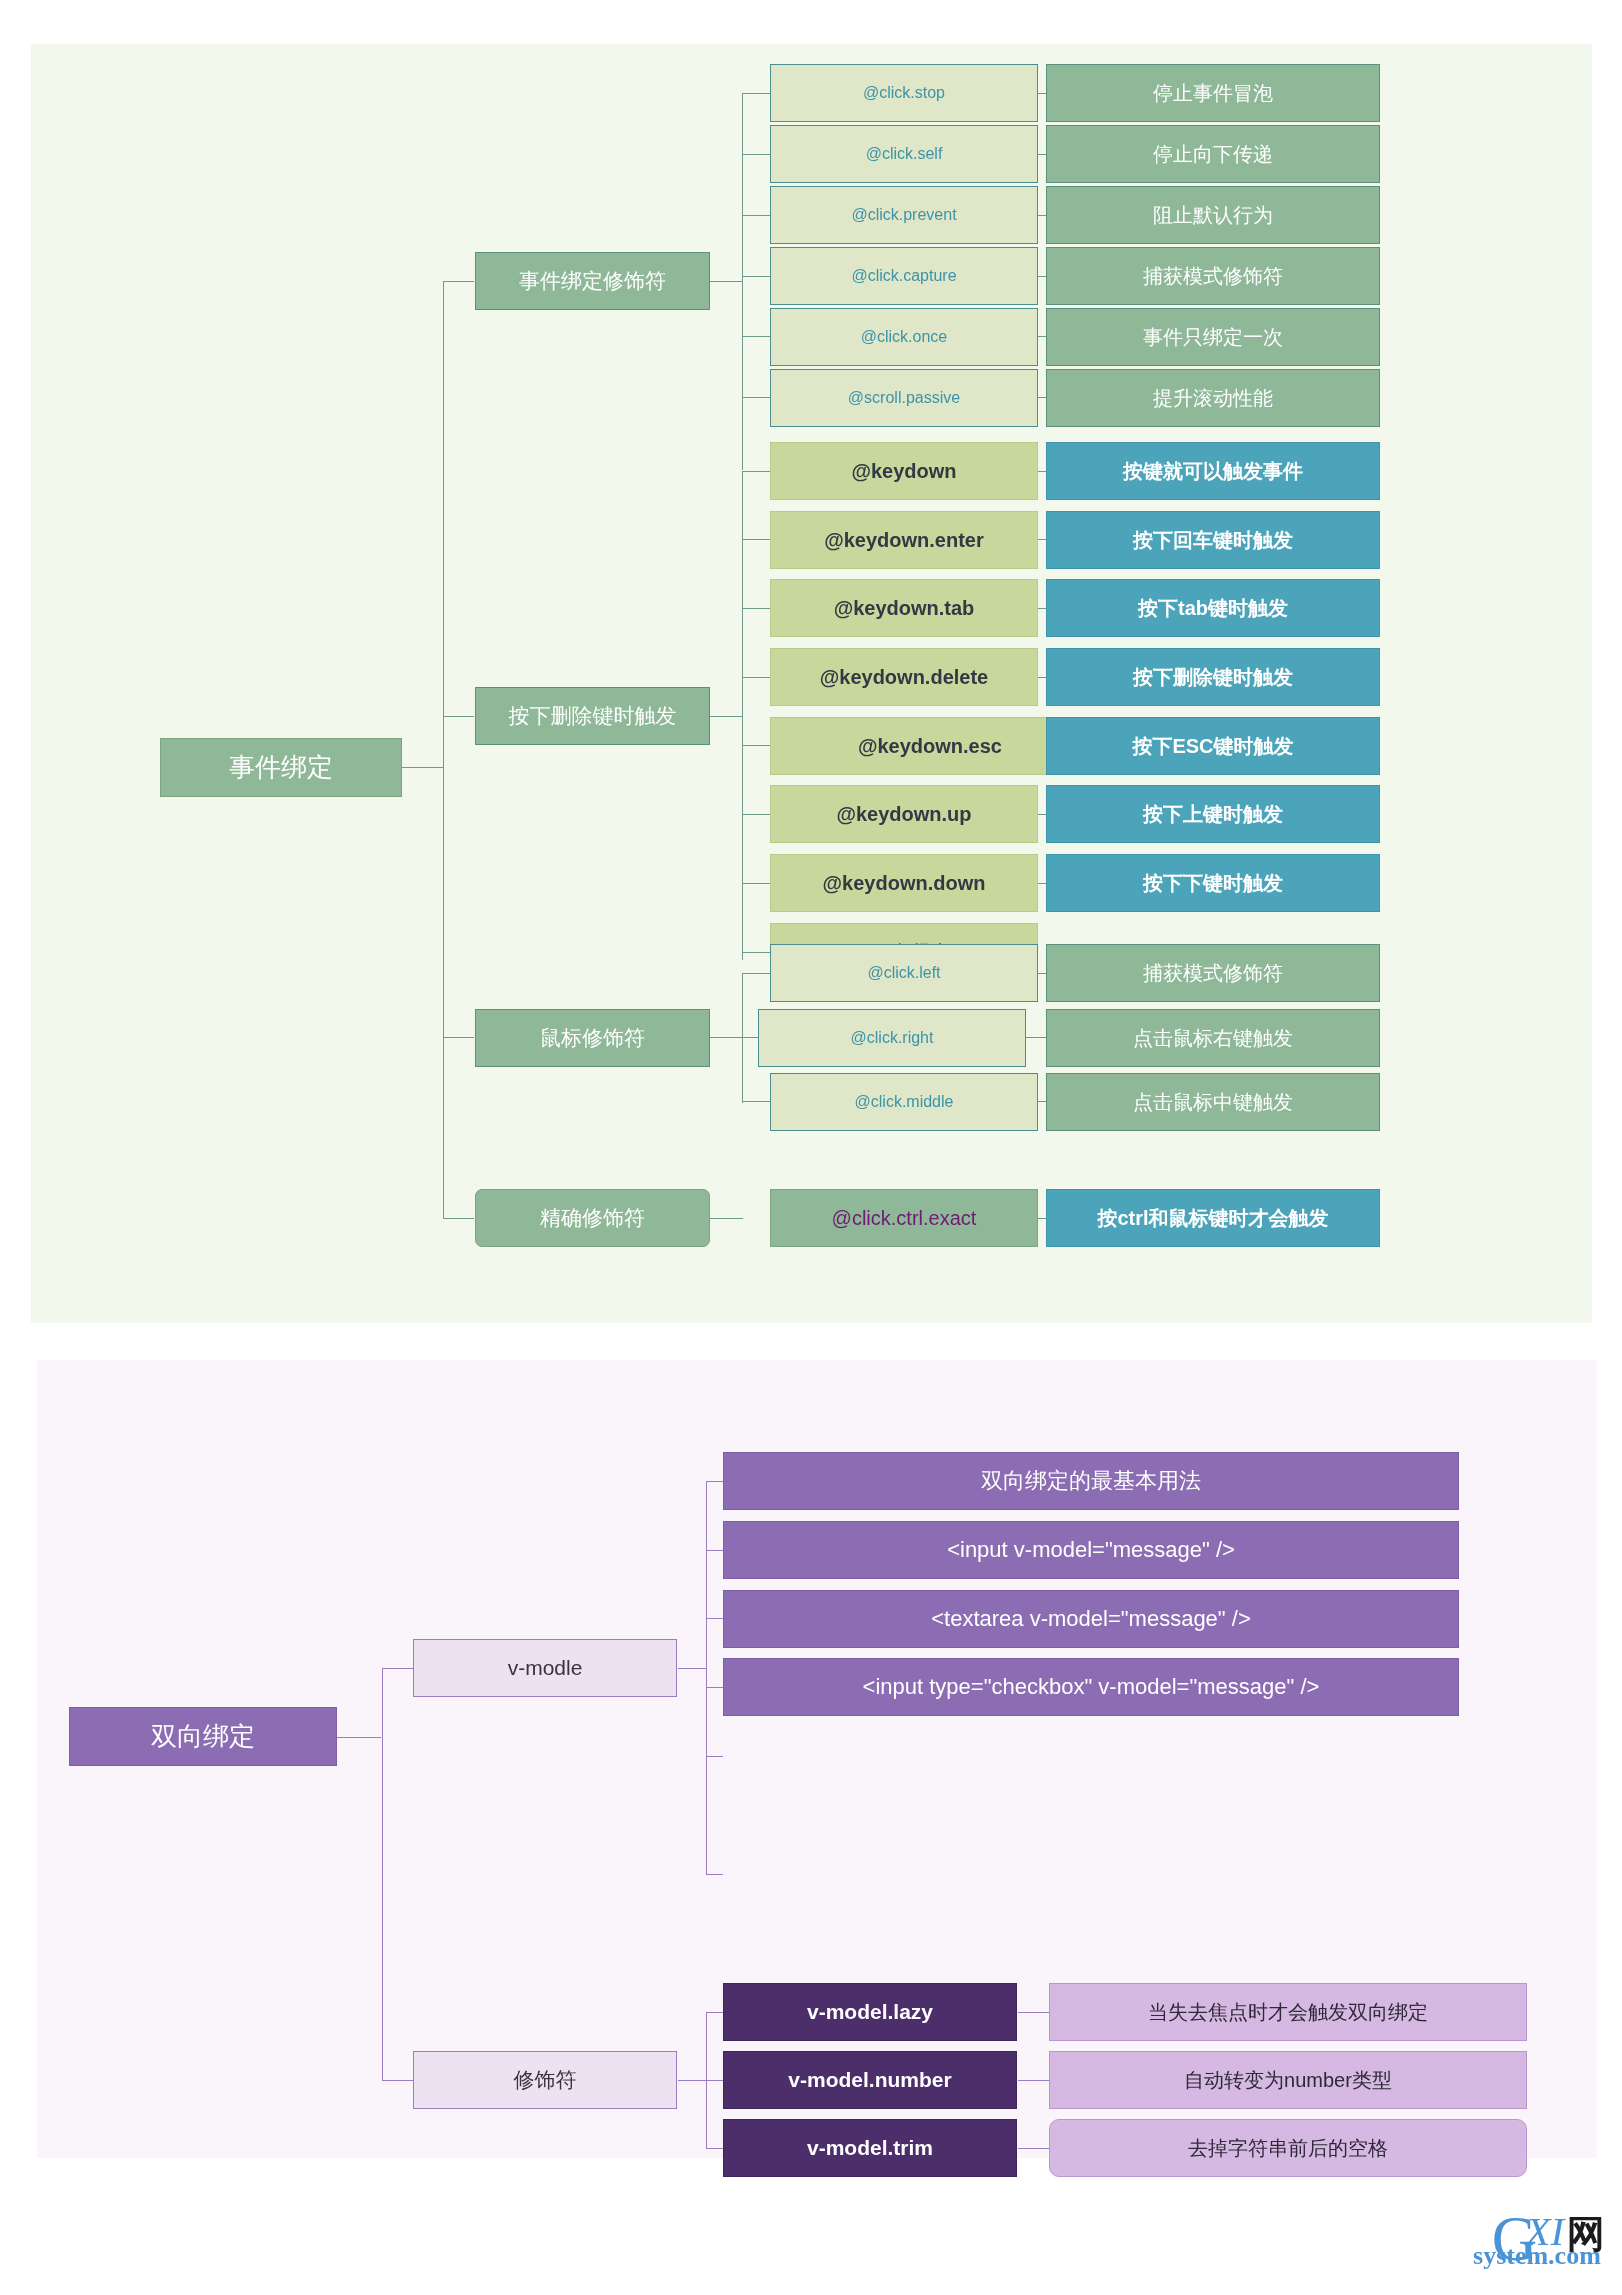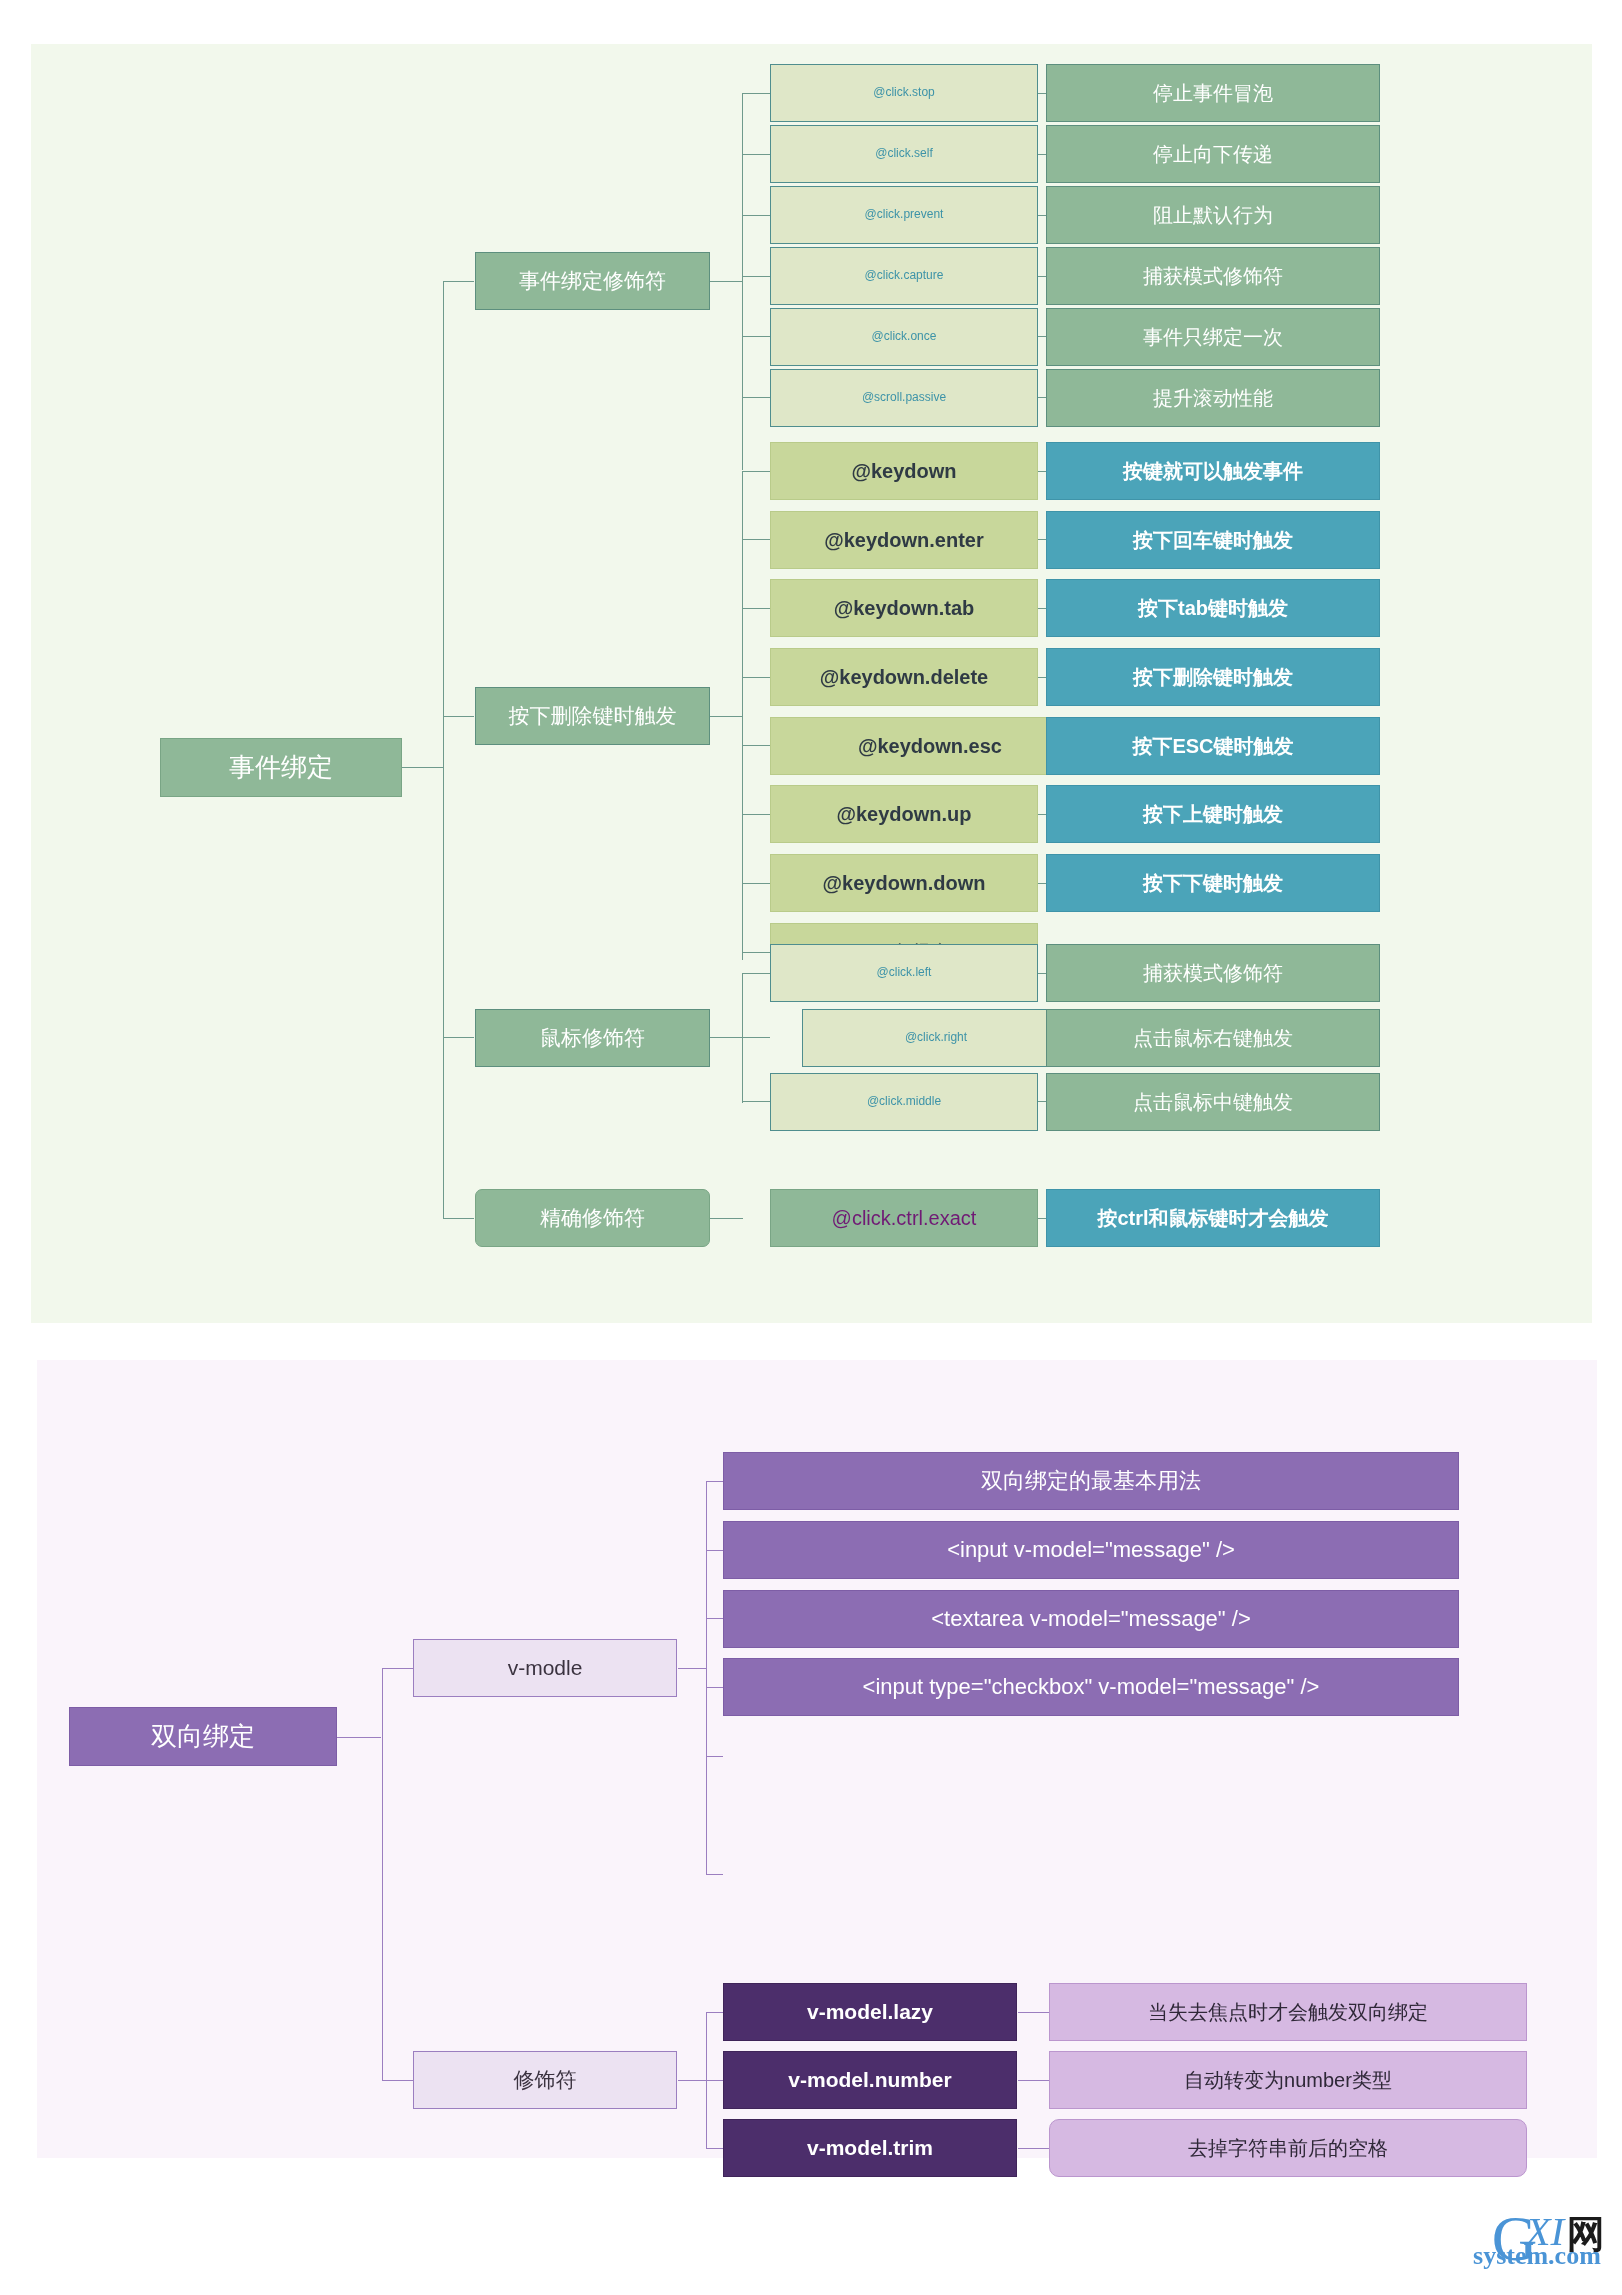--- a/index.html
+++ b/index.html
@@ -28,21 +28,21 @@
   .g-root {                       
     background: #8fb898; border: 1.3px solid #79a585;
     color: #ffffff; font-size: 26px;
   }
   .g-branch {                     
     background: #8fb898; border: 1.3px solid #5d8f7e;
     color: #ffffff; font-size: 21px;
   }
   .g-leaf-pale {                  
     background: #dfe7c8; border: 1.3px solid #4f8e8e;
-    color: #3d93a8; font-size: 12px;
+    color: #3d93a8; font-size: 16px;
   }
   .g-leaf-olive {                 
     background: #c8d79b; border: 1.3px solid #b9cb8a;
     color: #2f3a44; font-size: 20px; font-weight: bold;
   }
   .g-leaf-olive.plain { font-weight: normal; color: #4a5a52; }
   .g-desc-green {                 
     background: #8fb898; border: 1.3px solid #5d8f7e;
     color: #ffffff; font-size: 20px;
   }
@@ -283,21 +283,21 @@
     <span>......有很多</span>
     </div>
 
   <div class="node g-leaf-pale" style="left:739px; top:900px; width:268px; height:58px;">
     <span>@click.left</span>
     </div>
   <div class="node g-desc-green" style="left:1015px; top:900px; width:334px; height:58px;">
     <span>捕获模式修饰符</span>
     </div>
 
-  <div class="node g-leaf-pale" style="left:771px; top:965px; width:268px; height:58px;">
+  <div class="node g-leaf-pale" style="left:727px; top:965px; width:268px; height:58px;">
     <span>@click.right</span>
     </div>
   <div class="node g-desc-green" style="left:1015px; top:965px; width:334px; height:58px;">
     <span>点击鼠标右键触发</span>
     </div>
 
   <div class="node g-leaf-pale" style="left:739px; top:1029px; width:268px; height:58px;">
     <span>@click.middle</span>
     </div>
   <div class="node g-desc-green" style="left:1015px; top:1029px; width:334px; height:58px;">

